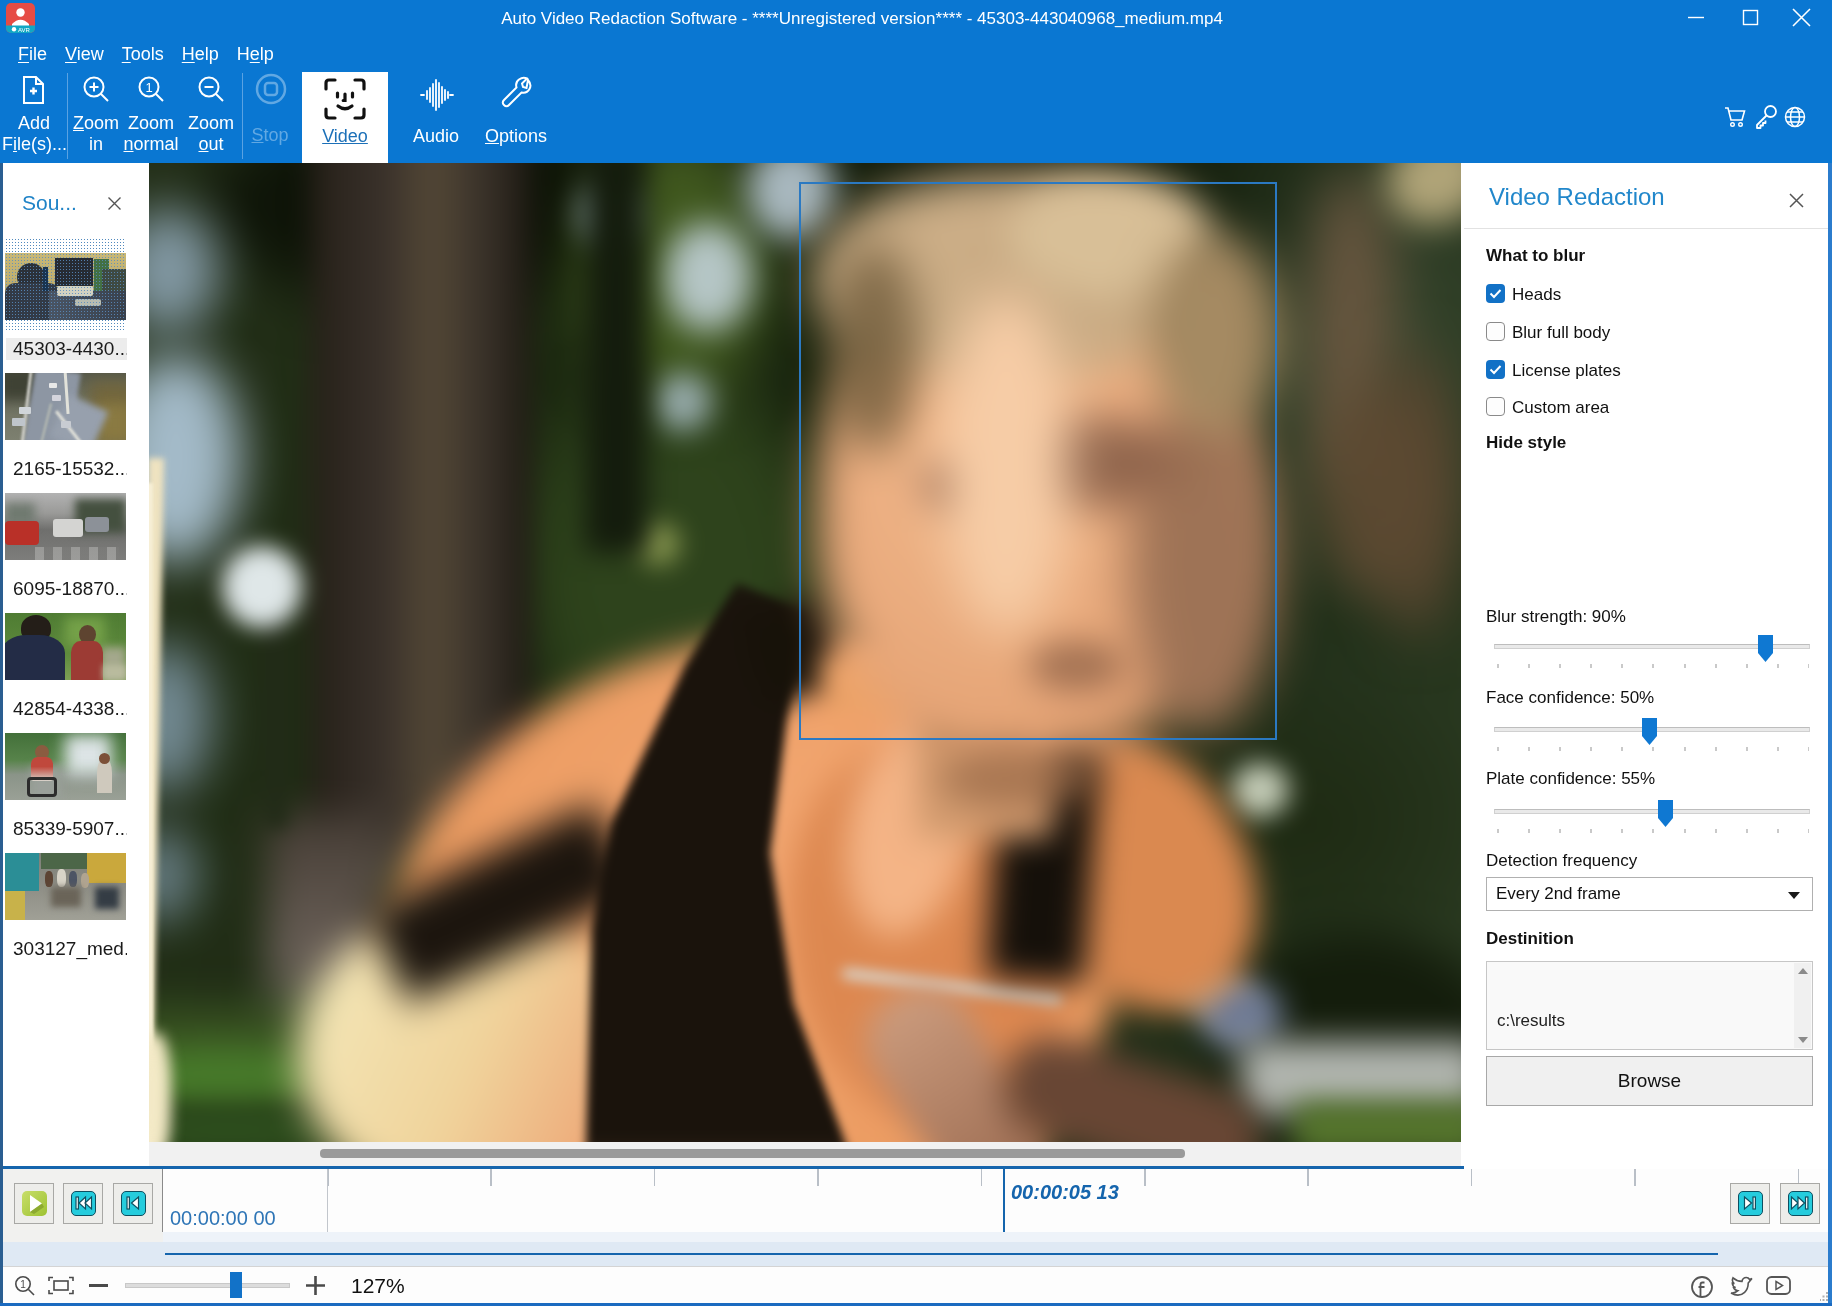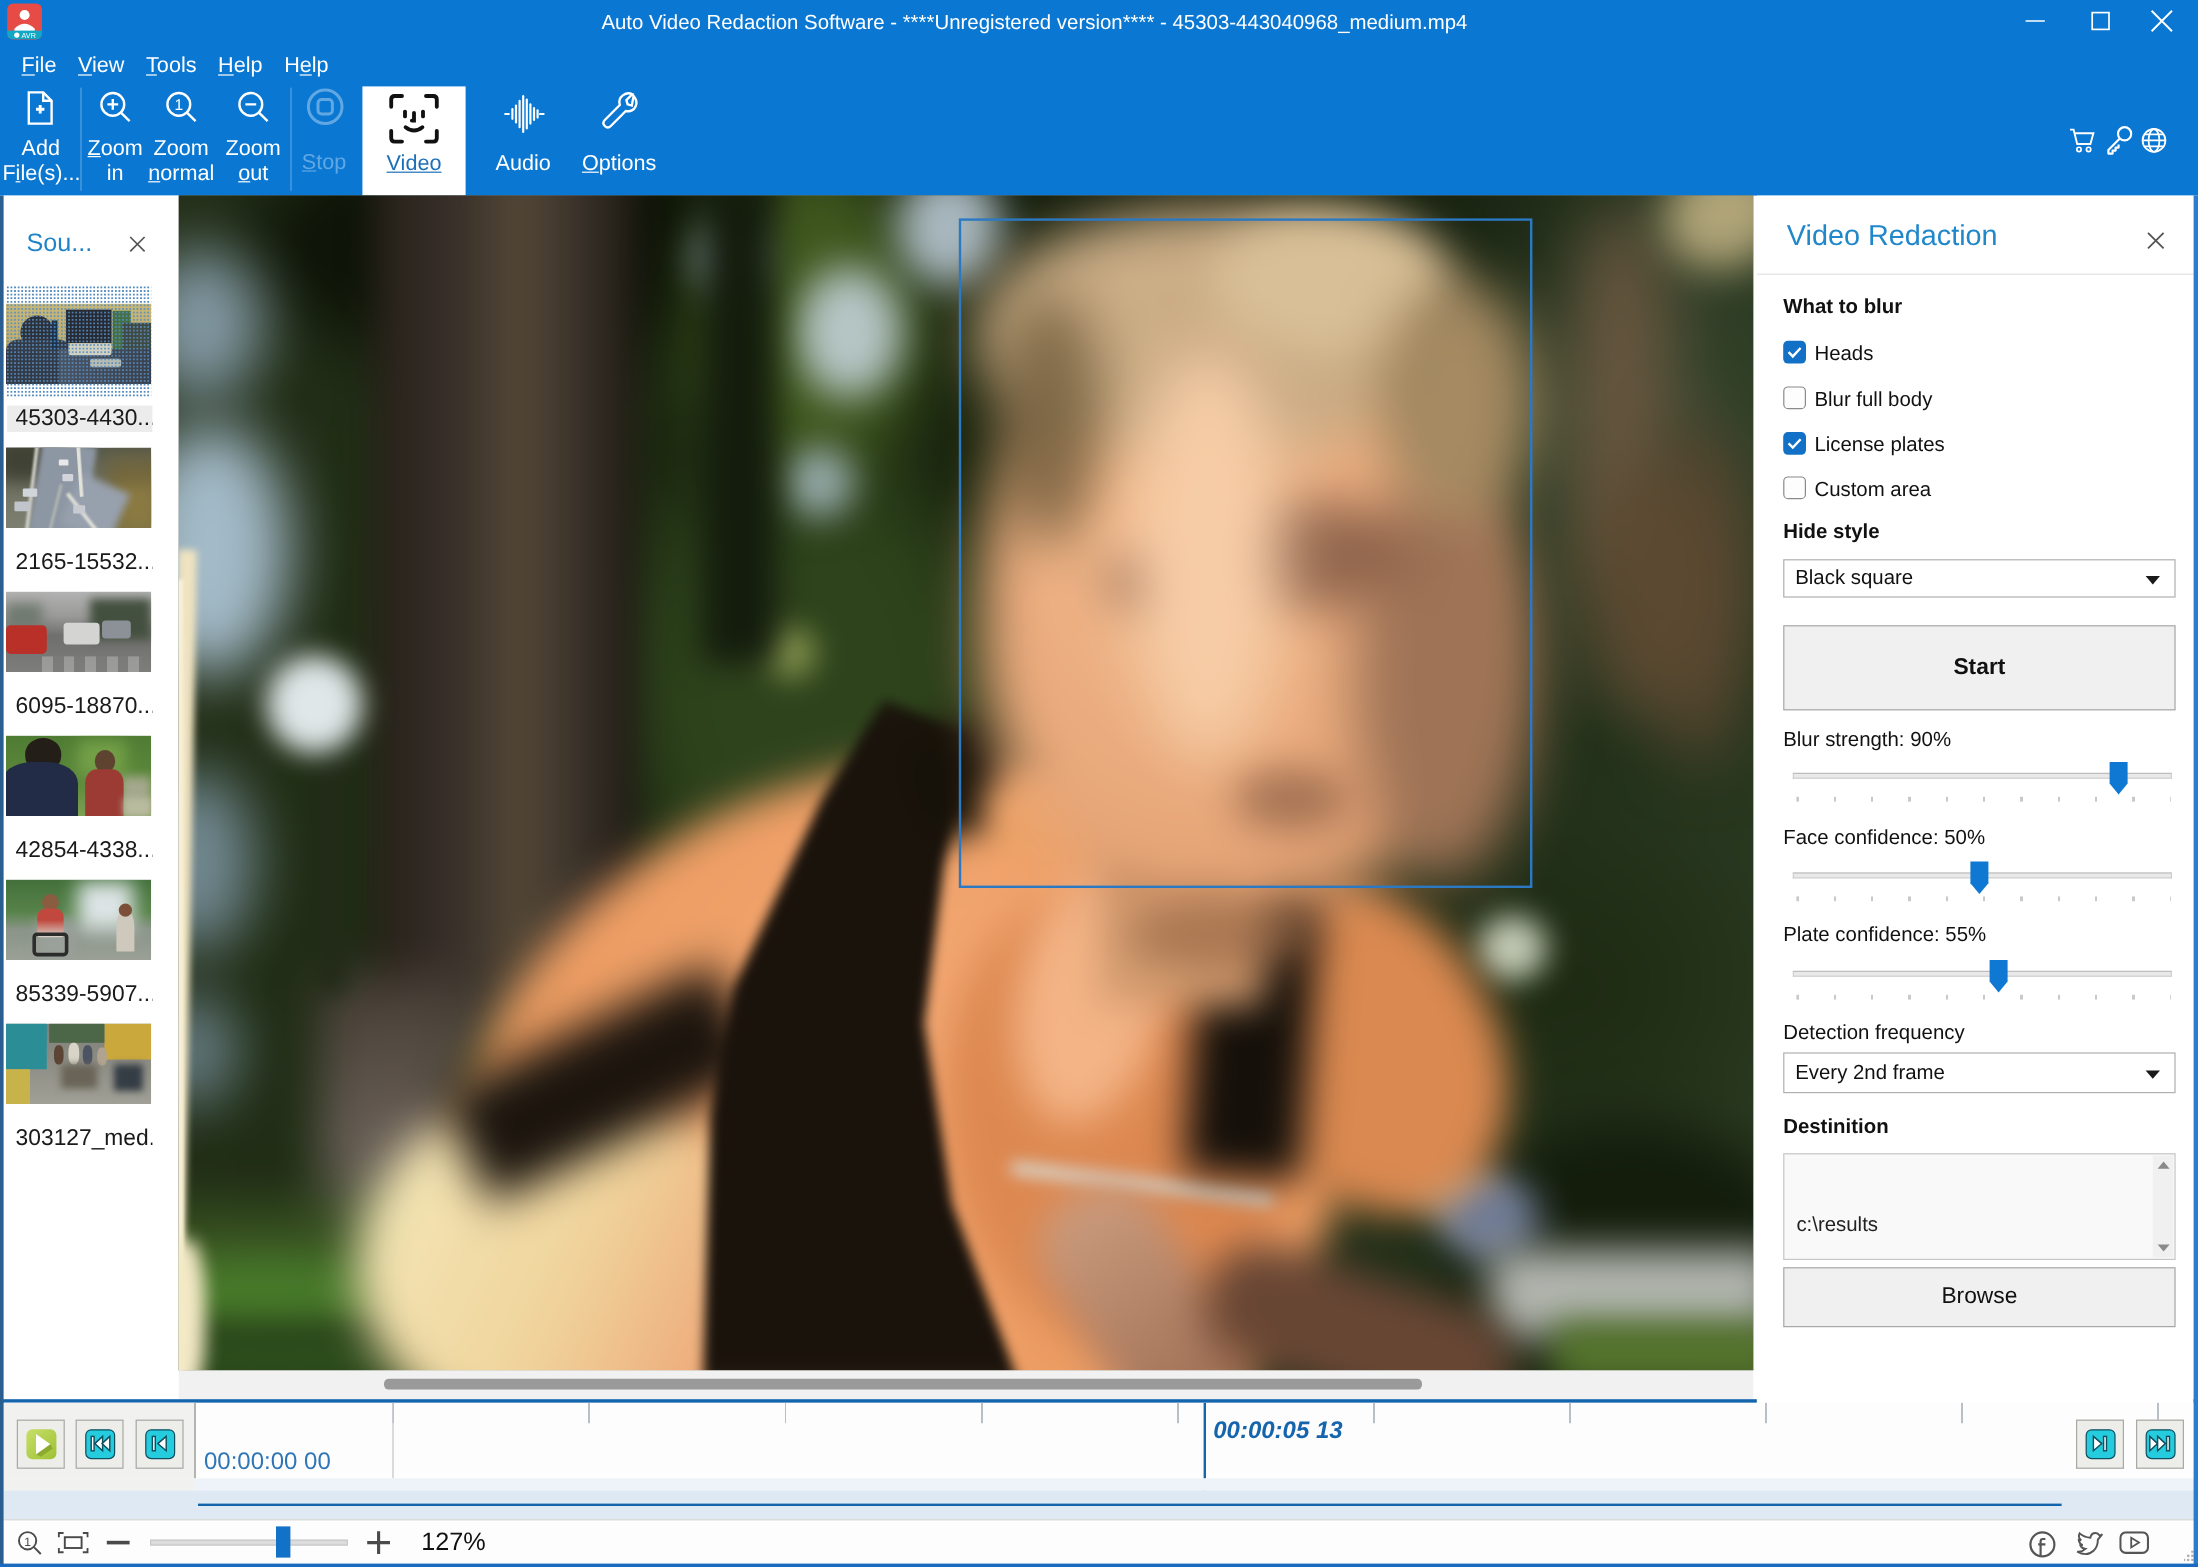--- a/index.html
+++ b/index.html
@@ -362,22 +362,20 @@
   <div class="p-label" style="left:48px;top:122px;">Heads</div>
   <div class="cb off" style="top:159px;"></div>
   <div class="p-label" style="left:48px;top:160px;">Blur full body</div>
   <div class="cb on" style="top:197px;"><svg width="19" height="19" viewBox="0 0 19 19">
           <path d="M4.5 9.5 L8 13 L14.5 6" fill="none" stroke="#fff" stroke-width="2"></path>
         </svg></div>
   <div class="p-label" style="left:48px;top:198px;">License plates</div>
   <div class="cb off" style="top:234px;"></div>
   <div class="p-label" style="left:48px;top:235px;">Custom area</div>
   <div class="p-bold" style="top:270px;">Hide style</div>
-  <div class="combo" style="top:303px;">Black square<span class="arr"></span></div>
-  <div class="pbtn" style="top:358px;height:71px;font-size:19px;font-weight:bold;line-height:69px;">Start</div>
   <div class="p-label" style="top:444px;">Blur strength: 90%</div>
   <div class="track" style="top:481px;"></div>
   <div class="ticks" style="top:501px;"></div>
   <div class="p-label" style="top:525px;">Face confidence: 50%</div>
   <div class="track" style="top:564px;"></div>
   <div class="ticks" style="top:584px;"></div>
   <div class="p-label" style="top:606px;">Plate confidence: 55%</div>
   <div class="track" style="top:646px;"></div>
   <div class="ticks" style="top:666px;"></div>
   <div class="p-label" style="top:688px;text-align:right;">Detection frequency</div>

